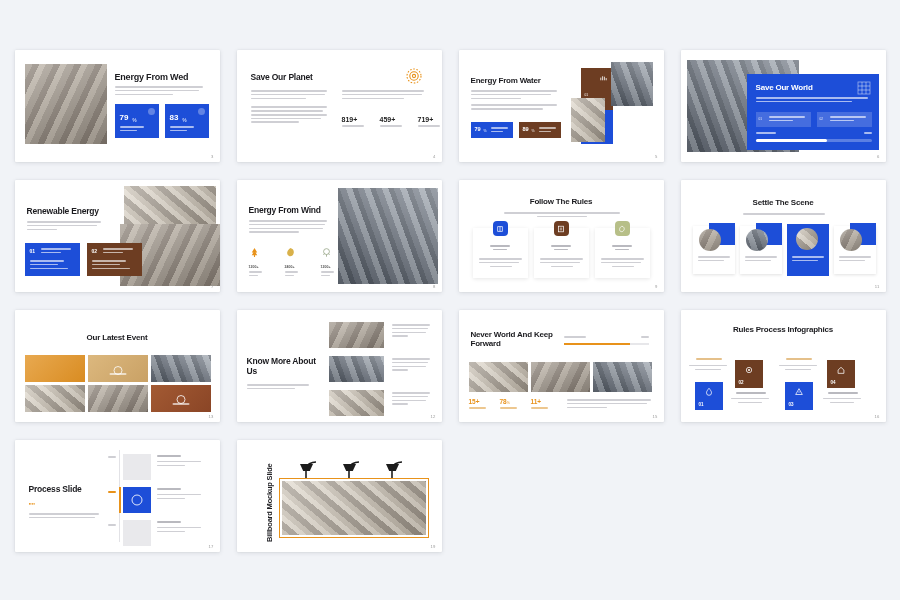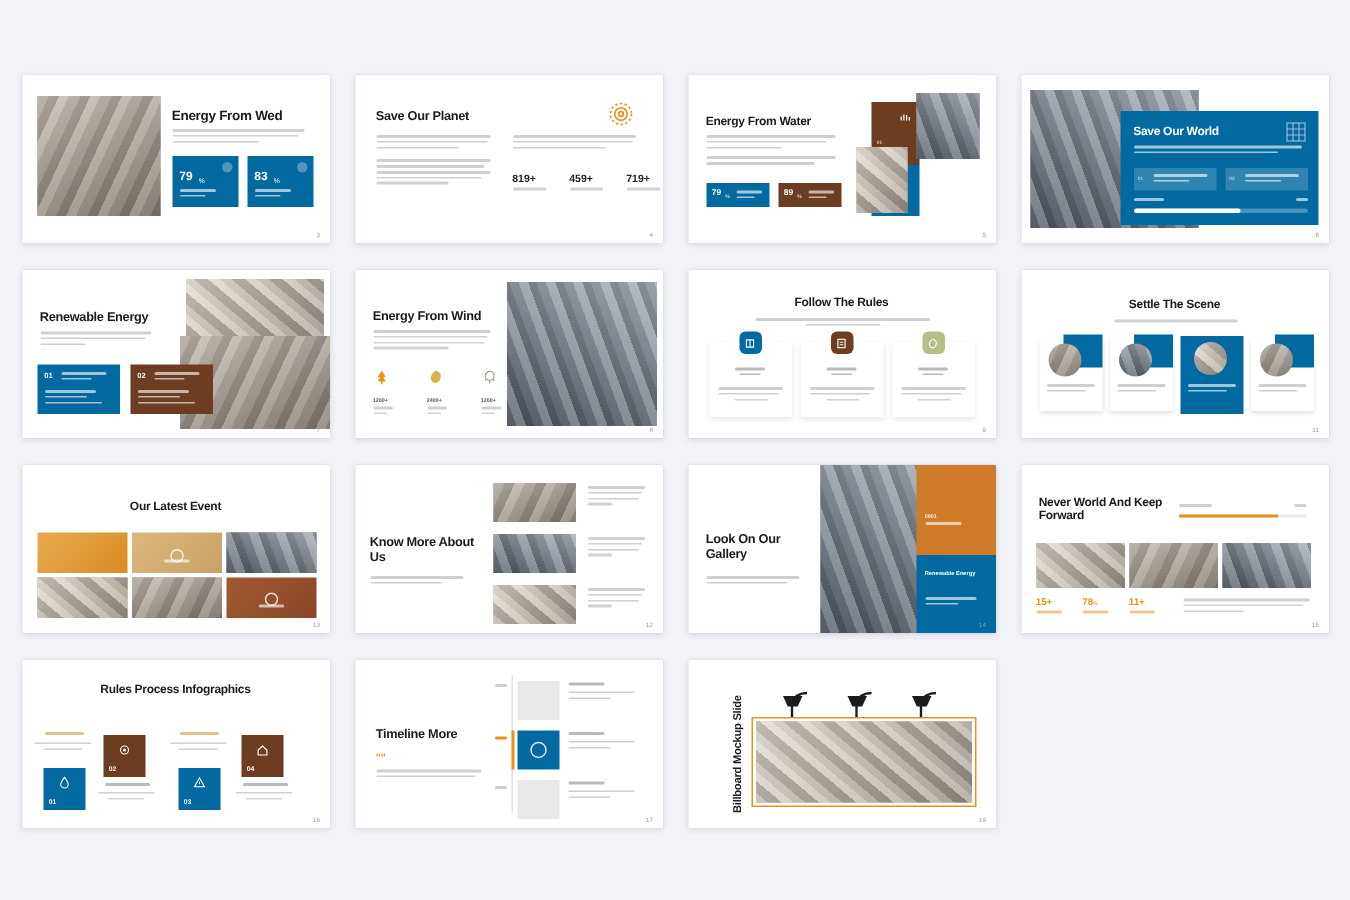--- a/index.html
+++ b/index.html
@@ -45,21 +45,21 @@
       repeating-linear-gradient(115deg,#a39a8f 0 7px,#8b8177 7px 13px,#bdb4a8 13px 19px),
       #9a9187;}
   .ph2{background:
       linear-gradient(200deg, rgba(255,255,255,.3), rgba(0,0,0,.22)),
       repeating-linear-gradient(70deg,#6e7682 0 6px,#98a0aa 6px 12px,#58606b 12px 17px),
       #7d858f;}
   .ph3{background:
       linear-gradient(140deg, rgba(255,255,255,.35), rgba(0,0,0,.15)),
       repeating-linear-gradient(40deg,#c5bcae 0 5px,#9d9488 5px 11px,#ded6c9 11px 16px),
       #b3aa9d;}
-  .or{background:#0369a1;}
+  .or{background:#1d4ed8;}
   .br{background:#6d3d22;}
   .sg{background:#b7bf88;}
   .ico{display:flex;align-items:center;justify-content:center;color:#fff;}
   .num{font-weight:bold;color:#fff;}
   .stat-n{font-weight:bold;color:#e8921a;}
   .ctr{text-align:center;}
 </style>
 </head>
 <body>
 
@@ -440,42 +440,20 @@
     <div style="position:absolute;left:92px;top:80px;width:55px;height:26px;" class="ph3"></div>
     <div style="position:absolute;left:155px;top:82px;width:40px;">
       <div class="ln" style="width:38px"></div>
         <div class="ln" style="width:36px"></div>
         <div class="ln" style="width:34px"></div>
         <div class="ln" style="width:16px"></div>
     </div>
     <div class="pg">12</div>
   </div>
 
-  <div class="slide">
-    <div style="position:absolute;left:88px;top:0;width:117px;height:112px;" class="ph2"></div>
-    <div style="position:absolute;left:152px;top:0;width:53px;height:60px;background:#cf7b2a;">
-      <div style="position:absolute;left:6px;top:32px;font-size:3.6px;color:rgba(255,255,255,.9);font-weight:bold;">0001</div>
-      <div style="position:absolute;left:6px;top:38px;">
-          <div class="ln w" style="width:24px"></div>
-        </div>
-    </div>
-    <div style="position:absolute;left:152px;top:60px;width:53px;height:52px;" class="or">
-      <div style="position:absolute;left:6px;top:10px;font-size:3.8px;color:#fff;font-weight:bold;">Renewable Energy</div>
-      <div style="position:absolute;left:6px;top:28px;">
-          <div class="ln w" style="width:34px"></div>
-          <div class="ln w" style="width:22px"></div>
-        </div>
-    </div>
-    <div class="t-title" style="position:absolute;left:12px;top:44px;font-size:8.5px;width:70px;">Look On Our Gallery</div>
-    <div style="position:absolute;left:12px;top:74px;width:62px;">
-      <div class="ln" style="width:62px"></div>
-        <div class="ln" style="width:54px"></div>
-    </div>
-    <div class="pg">14</div>
-  </div>
 
   <div class="slide">
     <div class="t-title" style="position:absolute;left:12px;top:20px;font-size:8px;width:85px;">Never World And Keep Forward</div>
     <div style="position:absolute;left:105px;top:26px;width:85px;">
       <div style="display:flex;justify-content:space-between;">
         <div class="ln" style="width:22px"></div>
           <div class="ln" style="width:8px"></div>
       </div>
       <div style="height:2.6px;background:#e7e7ea;margin-top:3px;">
         <div style="height:2.6px;width:78%;background:#e8921a;"></div>
@@ -558,21 +536,21 @@
     <div style="position:absolute;left:142px;top:82px;width:40px;">
       <div class="ln dk" style="width:30px;margin-left:5px"></div>
       <div style="height:2px"></div>
       <div class="ln" style="width:38px"></div>
         <div class="ln" style="width:24px;margin-left:7px"></div>
     </div>
     <div class="pg">16</div>
   </div>
 
   <div class="slide">
-    <div class="t-title" style="position:absolute;left:14px;top:44px;font-size:8.5px;">Timeline More</div>
+    <div class="t-title" style="position:absolute;left:14px;top:44px;font-size:8.5px;">Process Slide</div>
     <div style="position:absolute;left:14px;top:62px;font-size:7px;font-weight:bold;color:#e8921a;">""</div>
     <div style="position:absolute;left:14px;top:73px;width:72px;">
       <div class="ln" style="width:70px"></div>
         <div class="ln" style="width:66px"></div>
     </div>
     <div style="position:absolute;left:104px;top:10px;bottom:10px;width:1.2px;background:#e2e2e6;"></div>
     <div style="position:absolute;left:93px;top:16px;">
         <div class="ln" style="width:8px"></div>
       </div>
     <div style="position:absolute;left:108px;top:14px;width:28px;height:26px;background:#e9e9ec;"></div>

